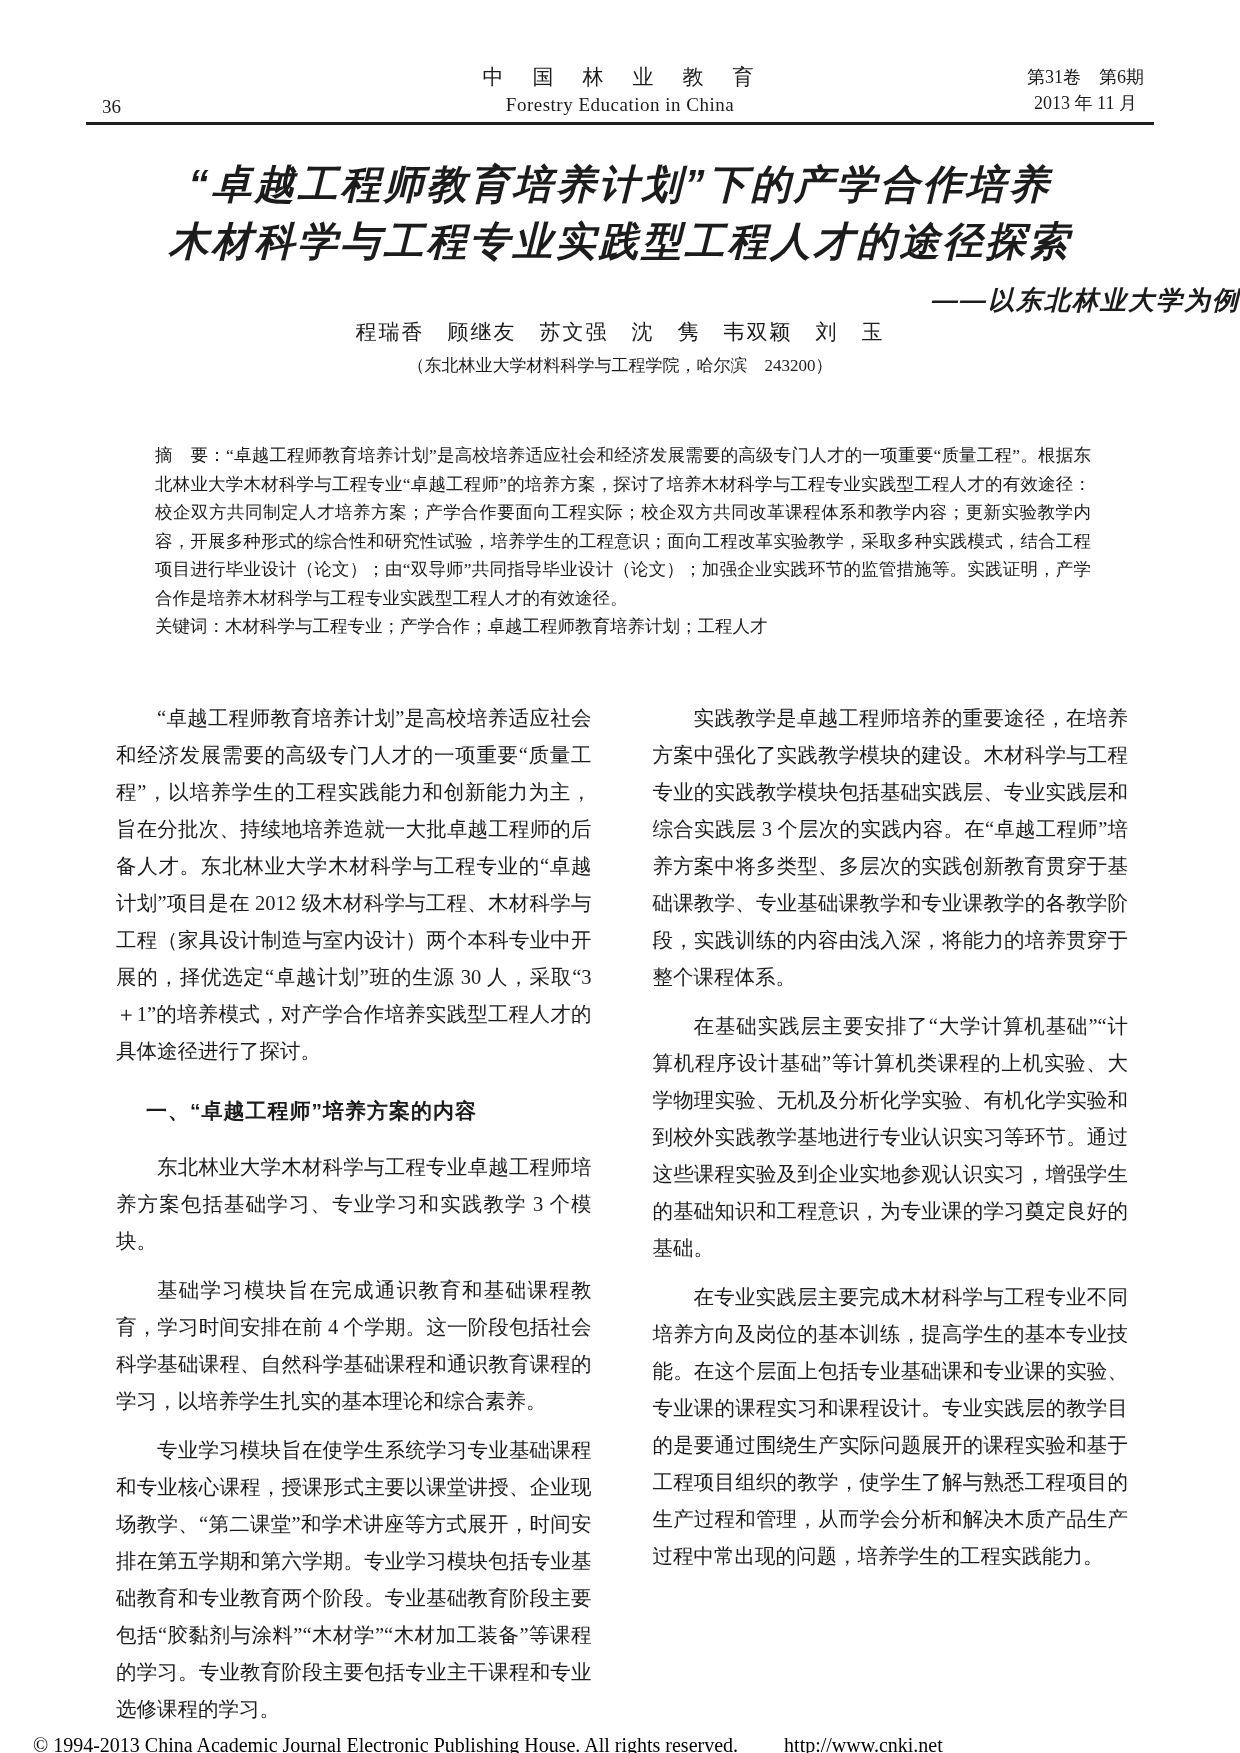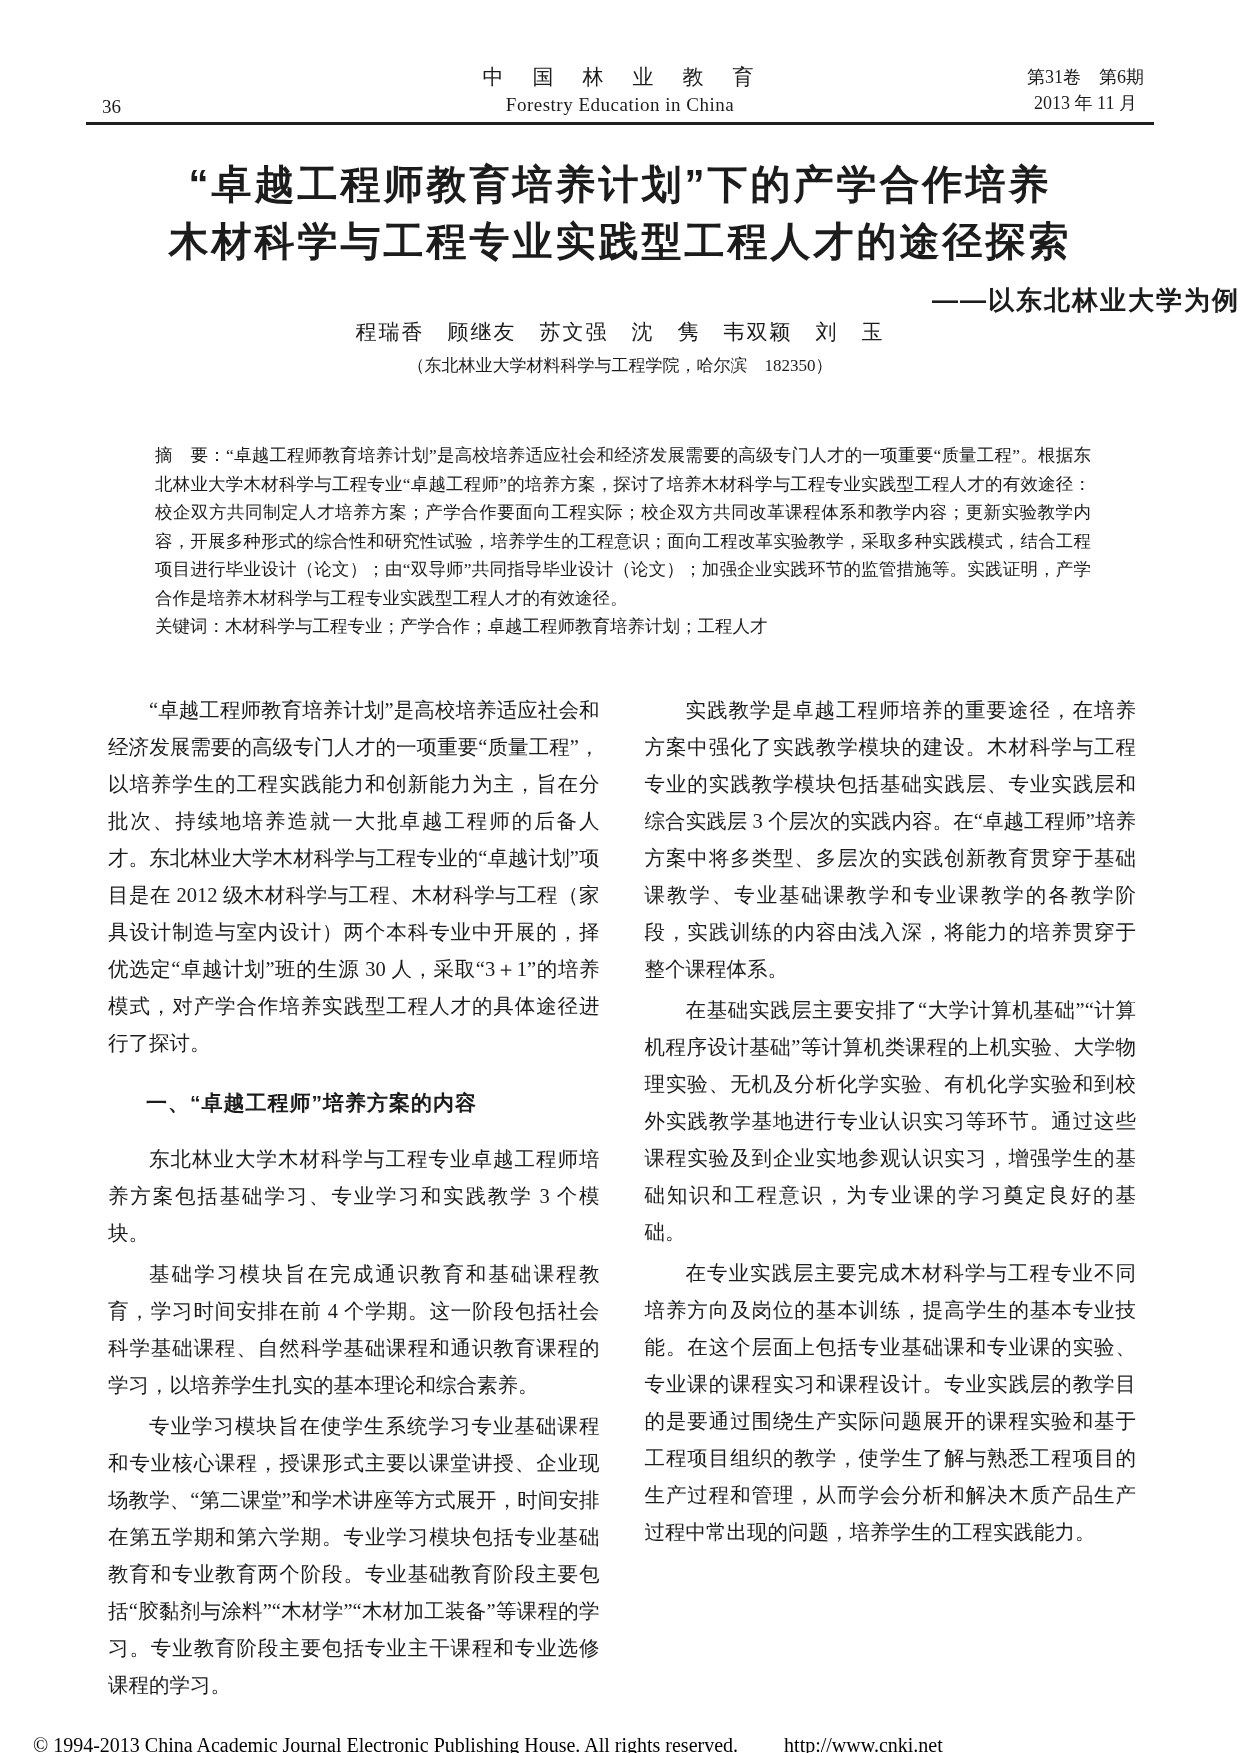--- a/index.html
+++ b/index.html
@@ -51,20 +51,21 @@
 
   
   .title-block {
     position: absolute;
     top: 156px;
     left: 0;
     width: 100%;
     text-align: center;
     font-family: "Liberation Sans", sans-serif;
     font-weight: bold;
+    font-style: italic;
   }
   .title-line { font-size: 40px; line-height: 57px; letter-spacing: 3px; }
   .subtitle { font-size: 26px; margin-top: 13px; letter-spacing: 2px; text-align: right; }
 
   .authors {
     position: absolute;
     top: 318px;
     left: 0;
     width: 100%;
     text-align: center;
@@ -104,21 +105,21 @@
     display: flex;
     gap: 37px;
   }
   .col {
     width: 500px;
     font-size: 20.5px;
     line-height: 37px;
     text-align: justify;
     text-justify: inter-ideograph;
   }
-  .col p { margin: 4px; text-indent: 2em; }
+  .col p { margin: 12px; text-indent: 2em; }
   .section-heading {
     font-family: "Liberation Sans", sans-serif;
     font-weight: bold;
     font-size: 21px;
     letter-spacing: 1px;
     margin: 22px 0 20px 0;
     text-indent: 2em;
   }
 
   
@@ -151,21 +152,21 @@
     </div>
   </div>
 
   <div class="title-block">
     <div class="title-line">“卓越工程师教育培养计划”下的产学合作培养</div>
     <div class="title-line">木材科学与工程专业实践型工程人才的途径探索</div>
     <div class="subtitle">——以东北林业大学为例</div>
   </div>
 
   <div class="authors">程瑞香　顾继友　苏文强　沈　隽　韦双颖　刘　玉</div>
-  <div class="affiliation">（东北林业大学材料科学与工程学院，哈尔滨　182350）</div>
+  <div class="affiliation">（东北林业大学材料科学与工程学院，哈尔滨　243200）</div>
 
   <div class="abstract-block">
     <p><span>摘　要：</span><span>“卓越工程师教育培养计划”是高校培养适应社会和经济发展需要的高级专门人才的一项重要“质量工程”。根据东北林业大学木材科学与工程专业“卓越工程师”的培养方案，探讨了培养木材科学与工程专业实践型工程人才的有效途径：校企双方共同制定人才培养方案；产学合作要面向工程实际；校企双方共同改革课程体系和教学内容；更新实验教学内容，开展多种形式的综合性和研究性试验，培养学生的工程意识；面向工程改革实验教学，采取多种实践模式，结合工程项目进行毕业设计（论文）；由“双导师”共同指导毕业设计（论文）；加强企业实践环节的监管措施等。实践证明，产学合作是培养木材科学与工程专业实践型工程人才的有效途径。</span></p>
     <p class="kw-line"><span>关键词：</span><span>木材科学与工程专业；产学合作；卓越工程师教育培养计划；工程人才</span></p>
   </div>
 
   <div class="columns">
     <div class="col">
       <p>“卓越工程师教育培养计划”是高校培养适应社会和经济发展需要的高级专门人才的一项重要“质量工程”，以培养学生的工程实践能力和创新能力为主，旨在分批次、持续地培养造就一大批卓越工程师的后备人才。东北林业大学木材科学与工程专业的“卓越计划”项目是在 2012 级木材科学与工程、木材科学与工程（家具设计制造与室内设计）两个本科专业中开展的，择优选定“卓越计划”班的生源 30 人，采取“3＋1”的培养模式，对产学合作培养实践型工程人才的具体途径进行了探讨。</p>
       <h3 class="section-heading">一、“卓越工程师”培养方案的内容</h3>

